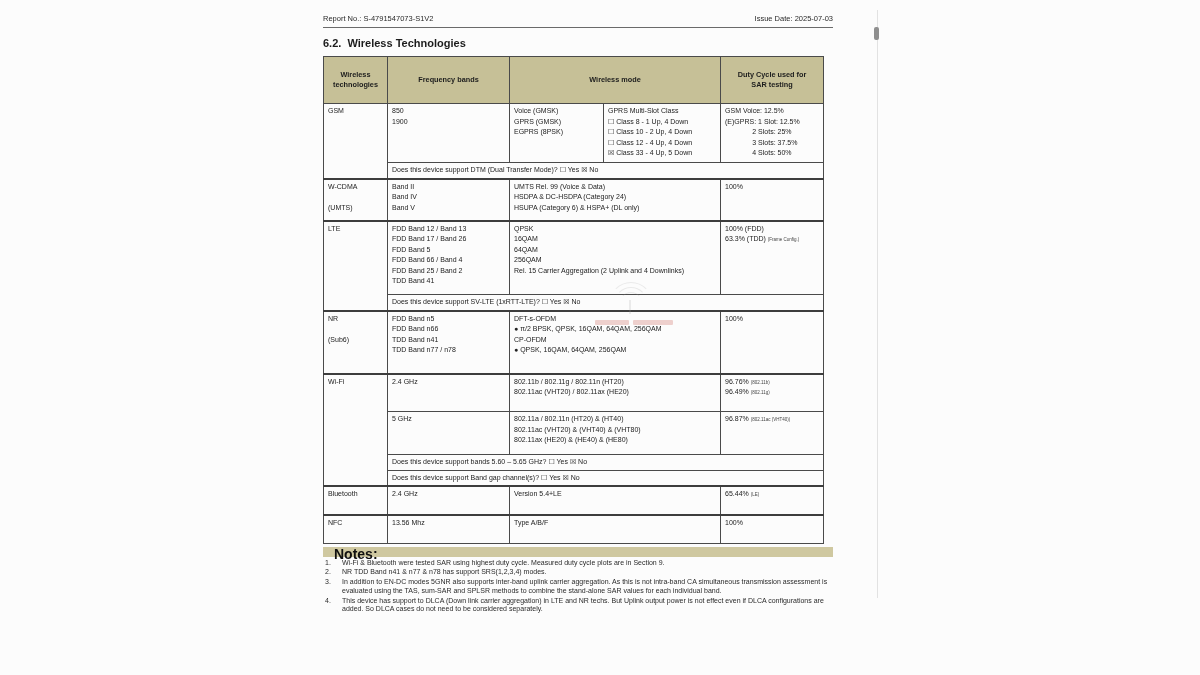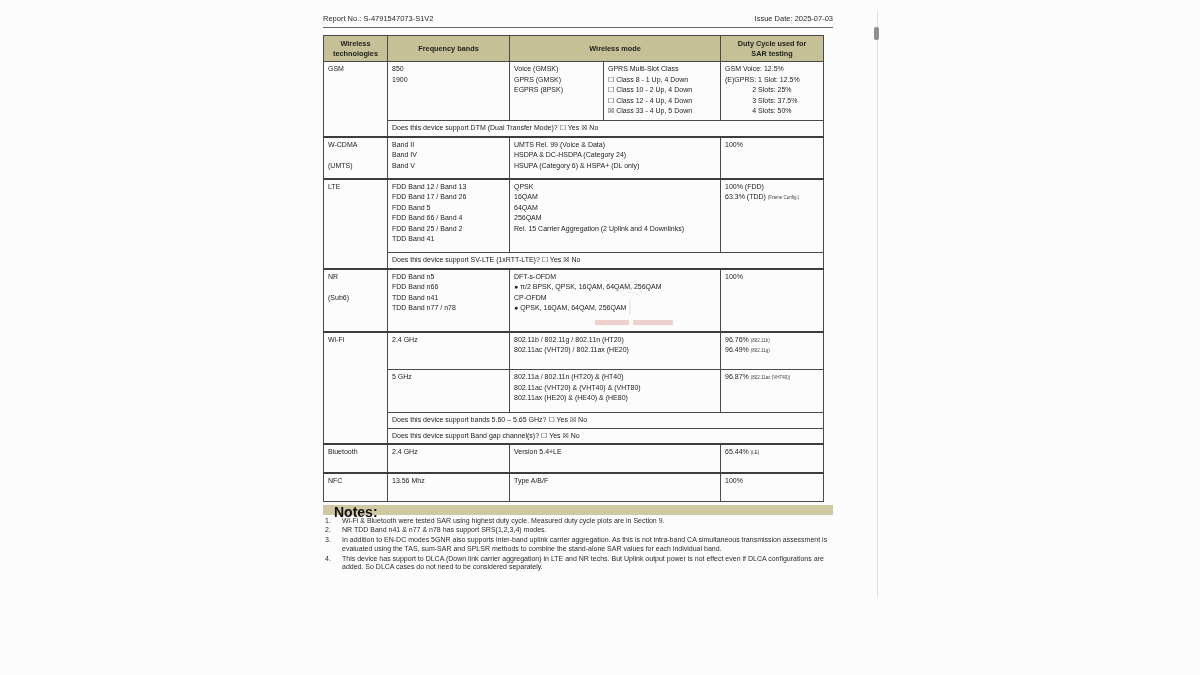--- a/index.html
+++ b/index.html
@@ -55,32 +55,33 @@
 </head>
 <body>
 
 <div class="page">
 
   <div class="doc-header">
     <span>Report No.: S-4791547073-S1V2</span>
     <span>Issue Date: 2025-07-03</span>
   </div>
 
+  <div class="section-title">6.2.  Wireless Technologies</div>
 
   <table class="spec">
     <colgroup>
         <col class="c1">
         <col class="c2">
         <col class="c3a">
         <col class="c3b">
         <col class="c4">
       </colgroup>
 
     <tbody>
-        <tr style="height:26px;">
+        <tr style="height:47px;">
       <th class="pre">Wireless
 technologies</th>
       <th class="pre">Frequency bands</th>
       <th class="pre" colspan="2">Wireless mode</th>
       <th class="pre">Duty Cycle used for
 SAR testing</th>
     </tr>
 
     <tr style="height:59px;">
       <td rowspan="2" class="pre">GSM</td>

